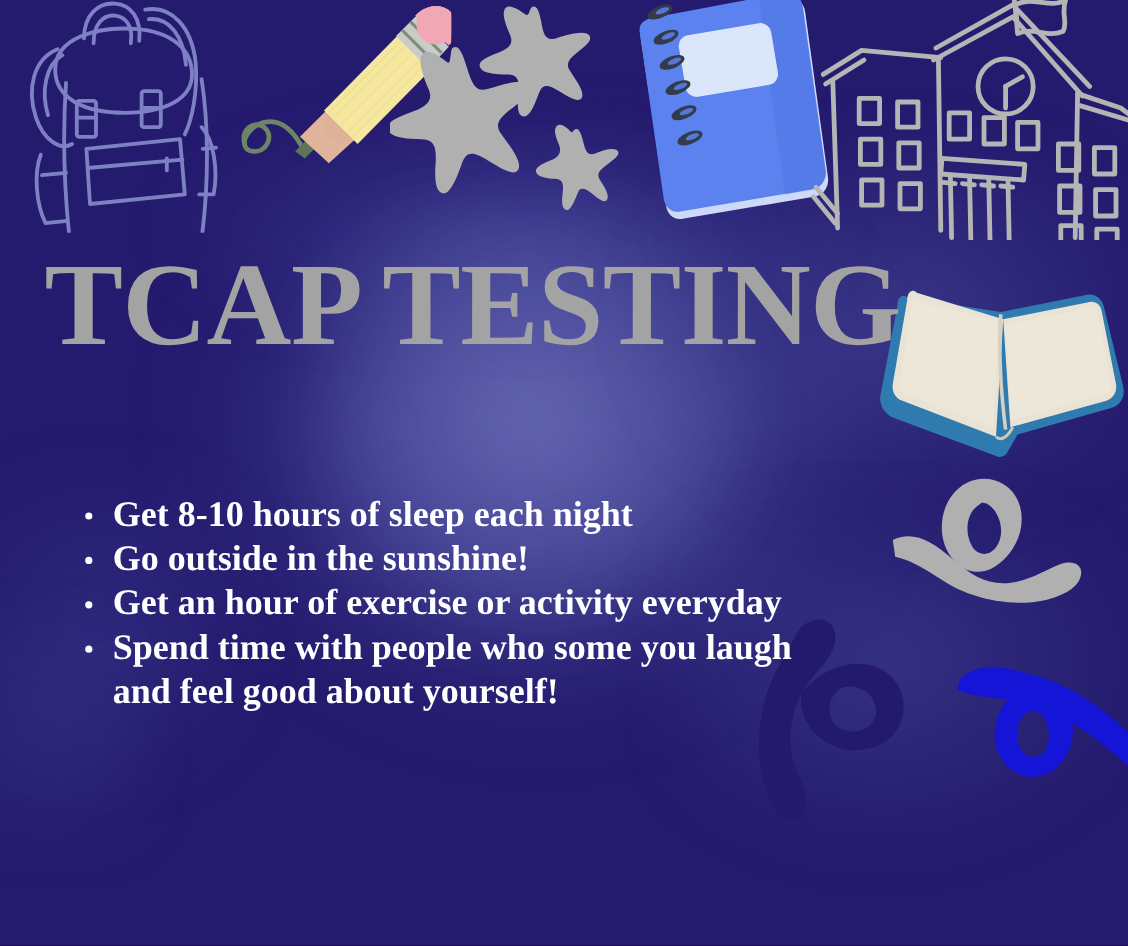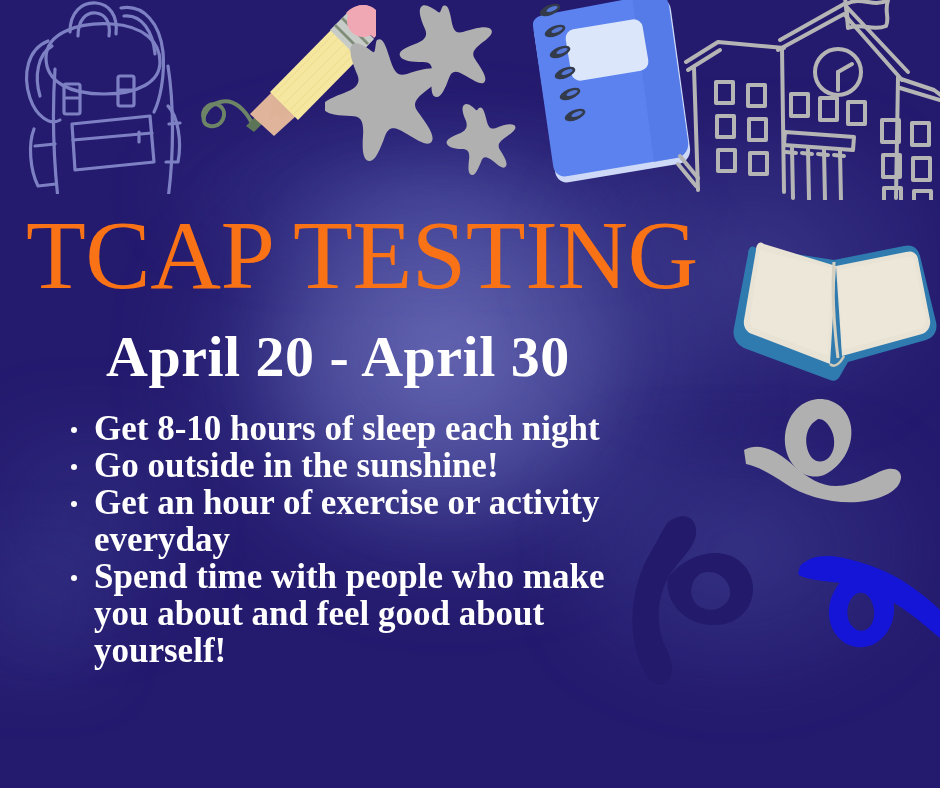--- a/index.html
+++ b/index.html
@@ -95,28 +95,28 @@
   #art-notebook  { left: 522px; top: -4px;  width: 170px; height: 190px; }
   #art-school    { left: 672px; top: -8px;  width: 272px; height: 208px; }
   #art-book      { left: 730px; top: 222px; width: 212px; height: 165px; }
   #art-swirl-gray{ left: 742px; top: 392px; width: 178px; height: 128px; }
   #art-swirl-navy{ left: 612px; top: 508px; width: 210px; height: 185px; }
   #art-swirl-blue{ left: 798px; top: 548px; width: 152px; height: 120px; }
 
   
   #headline {
     position: absolute;
-    left: 26px;
+    left: 37px;
     top: 206px;
     margin: 0;
     font-size: 98px;
     line-height: 1;
-    font-weight: 400;
+    font-weight: 700;
     letter-spacing: -0.5px;
-    color: #f97316;
+    color: #a3a3a3;
     font-family: "Liberation Serif", "DejaVu Serif", serif;
     white-space: nowrap;
   }
   #subheadline {
     position: absolute;
     left: 106px;
     top: 328px;
     margin: 0;
     font-size: 58px;
     line-height: 1;
@@ -132,21 +132,21 @@
     top: 410px;
     width: 600px;
     margin: 0;
     padding: 0;
     list-style: none;
   }
   #tips-list li {
     position: relative;
     padding-left: 28px;
     margin: 0 0 0 0;
-    font-size: 35px;
+    font-size: 30px;
     line-height: 37px;
     font-weight: 700;
     color: #ffffff;
     font-family: "Liberation Serif", "DejaVu Serif", serif;
   }
   #tips-list li::before {
     content: "";
     position: absolute;
     left: 5px;
     top: 17px;
@@ -396,22 +396,21 @@
       <path d="M2 18 C 14 6, 32 6, 54 12 C 78 18, 100 28, 118 42 C 132 52, 142 62, 150 70
                L 150 96 C 136 86, 122 72, 104 60 C 84 46, 58 36, 34 34 C 16 32, 4 30, 0 26 Z"></path>
       <path d="M60 22 C 82 24, 98 42, 96 64 C 94 88, 74 104, 54 98 C 34 92, 26 68, 34 48
                C 40 34, 50 24, 60 22 Z M 58 46 C 48 52, 46 72, 56 80 C 66 88, 78 78, 76 62
                C 74 48, 66 42, 58 46 Z"></path>
     </g>
   </svg>
 
   <h1 id="headline">TCAP TESTING</h1>
 
-  <h2 id="subheadline">April 20 - April 30</h2>
 
   <ul id="tips-list">
     <li>Get 8-10 hours of sleep each night</li>
     <li>Go outside in the sunshine!</li>
     <li>Get an hour of exercise or activity everyday</li>
-    <li>Spend time with people who make you about and feel good about yourself!</li>
+    <li>Spend time with people who some you laugh and feel good about yourself!</li>
   </ul>
 
 </div>
 
 </body></html>

